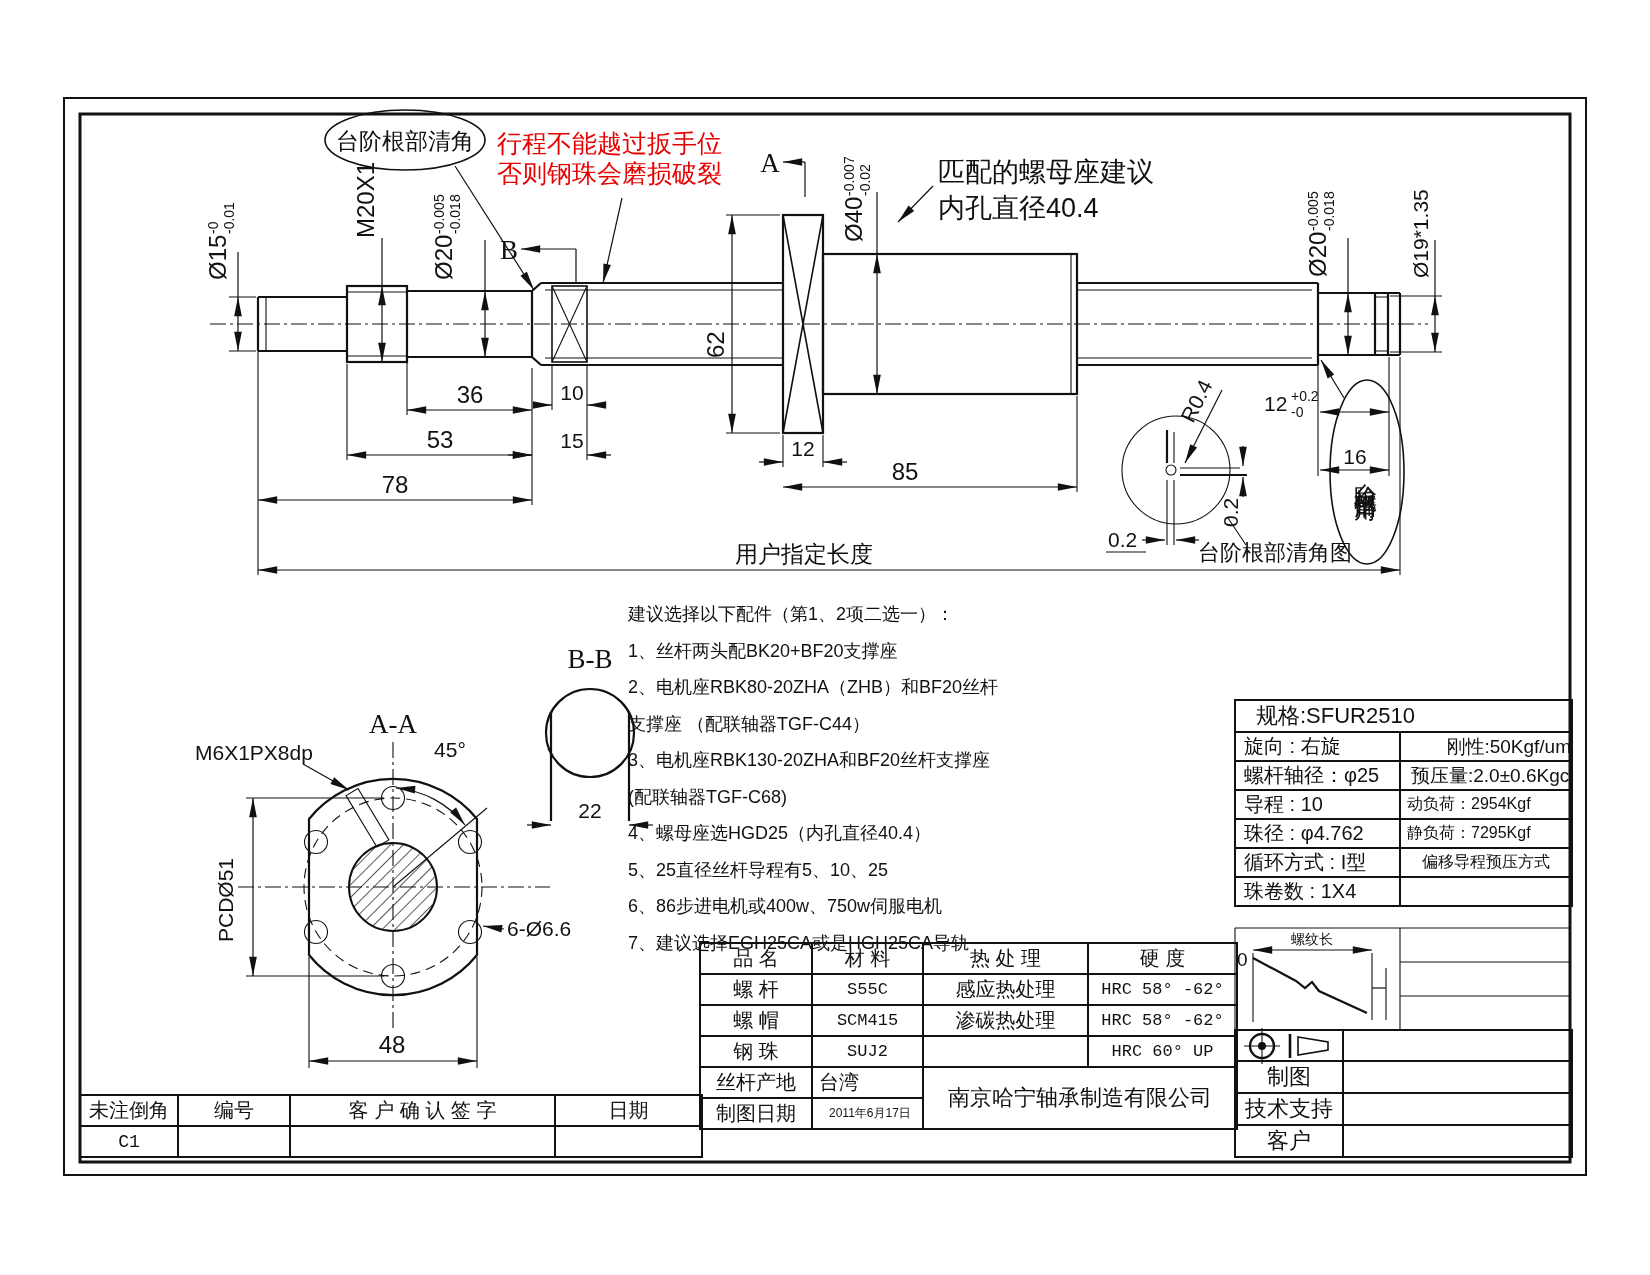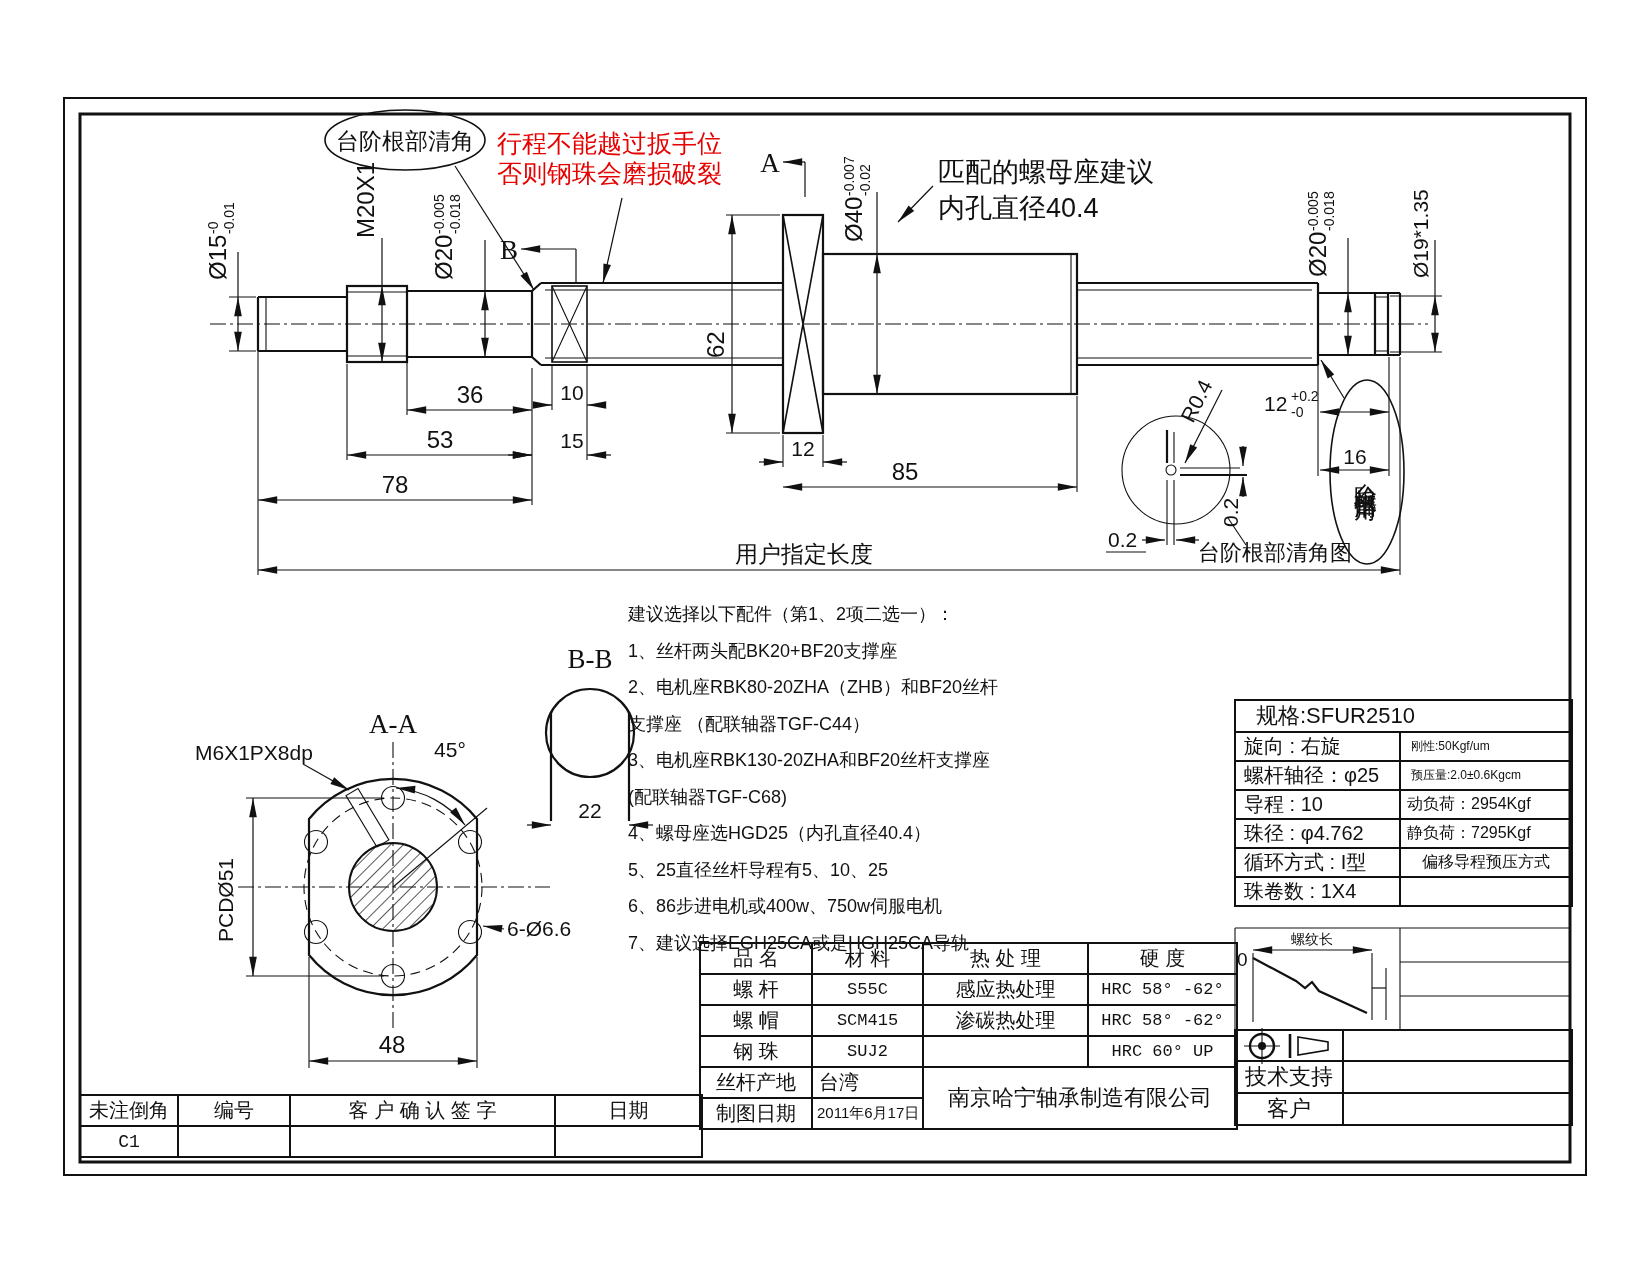--- a/index.html
+++ b/index.html
@@ -27,30 +27,30 @@
   #vlabel{position:absolute;left:1352px;top:386px;height:176px;width:30px;writing-mode:vertical-rl;
           font-size:23px;letter-spacing:3px;text-align:center;}
   table{position:absolute;border-collapse:collapse;table-layout:fixed;background:transparent;}
   td,th{border:2px solid #111;padding:0;text-align:center;font-size:20px;font-weight:normal;
         overflow:hidden;white-space:nowrap;}
   .spec-top{left:1234px;top:699px;width:337px;}
   .spec-top tr{height:16px}
   .spec-top tr.trow{height:29px}
   .spec-top td.t{text-align:left;padding-left:20px;font-size:22px}
   .spec-top td.l{text-align:left;padding-left:8px;font-size:20px}
-  .spec-top td.r{text-align:left;padding-left:10px;font-size:12px}
+  .spec-top td.r{text-align:right;padding-left:10px;font-size:19px}
   .spec-top td.r18{text-align:left;padding-left:6px;font-size:16px}
   .spec-top td.ctr{text-align:center;font-size:16px}
   .spec-bot{left:1234px;top:1029px;width:337px;}
   .spec-bot tr{height:31px}
   .spec-bot td.lbl{font-size:22px}
   .mat{left:699px;top:942px;width:537px;}
   .mat tr{height:31px}
   .mat .mono{font-family:"Liberation Mono",monospace;font-size:17px}
-  .mat .sm{font-size:15px;text-align:left;padding-left:4px}
+  .mat .sm{font-size:12px;text-align:left;padding-left:16px}
   .mat .company{font-size:22px}
   .mat .left{text-align:left;padding-left:6px}
   .strip{left:79px;top:1094px;width:622px;}
   .strip tr{height:31px}
   .strip .mono{font-family:"Liberation Mono",monospace;font-size:18px}
 </style>
 </head>
 <body>
 
 <div class="page">
@@ -341,20 +341,24 @@
   <colgroup>
         <col style="width:108px">
         <col style="width:229px">
       </colgroup>
   <tbody>
         <tr>
           <td></td>
           <td></td>
         </tr>
   <tr>
+          <td class="lbl">制图</td>
+          <td></td>
+        </tr>
+  <tr>
           <td class="lbl">技术支持</td>
           <td></td>
         </tr>
   <tr>
           <td class="lbl">客户</td>
           <td></td>
         </tr>
 </tbody>
     </table>
 

